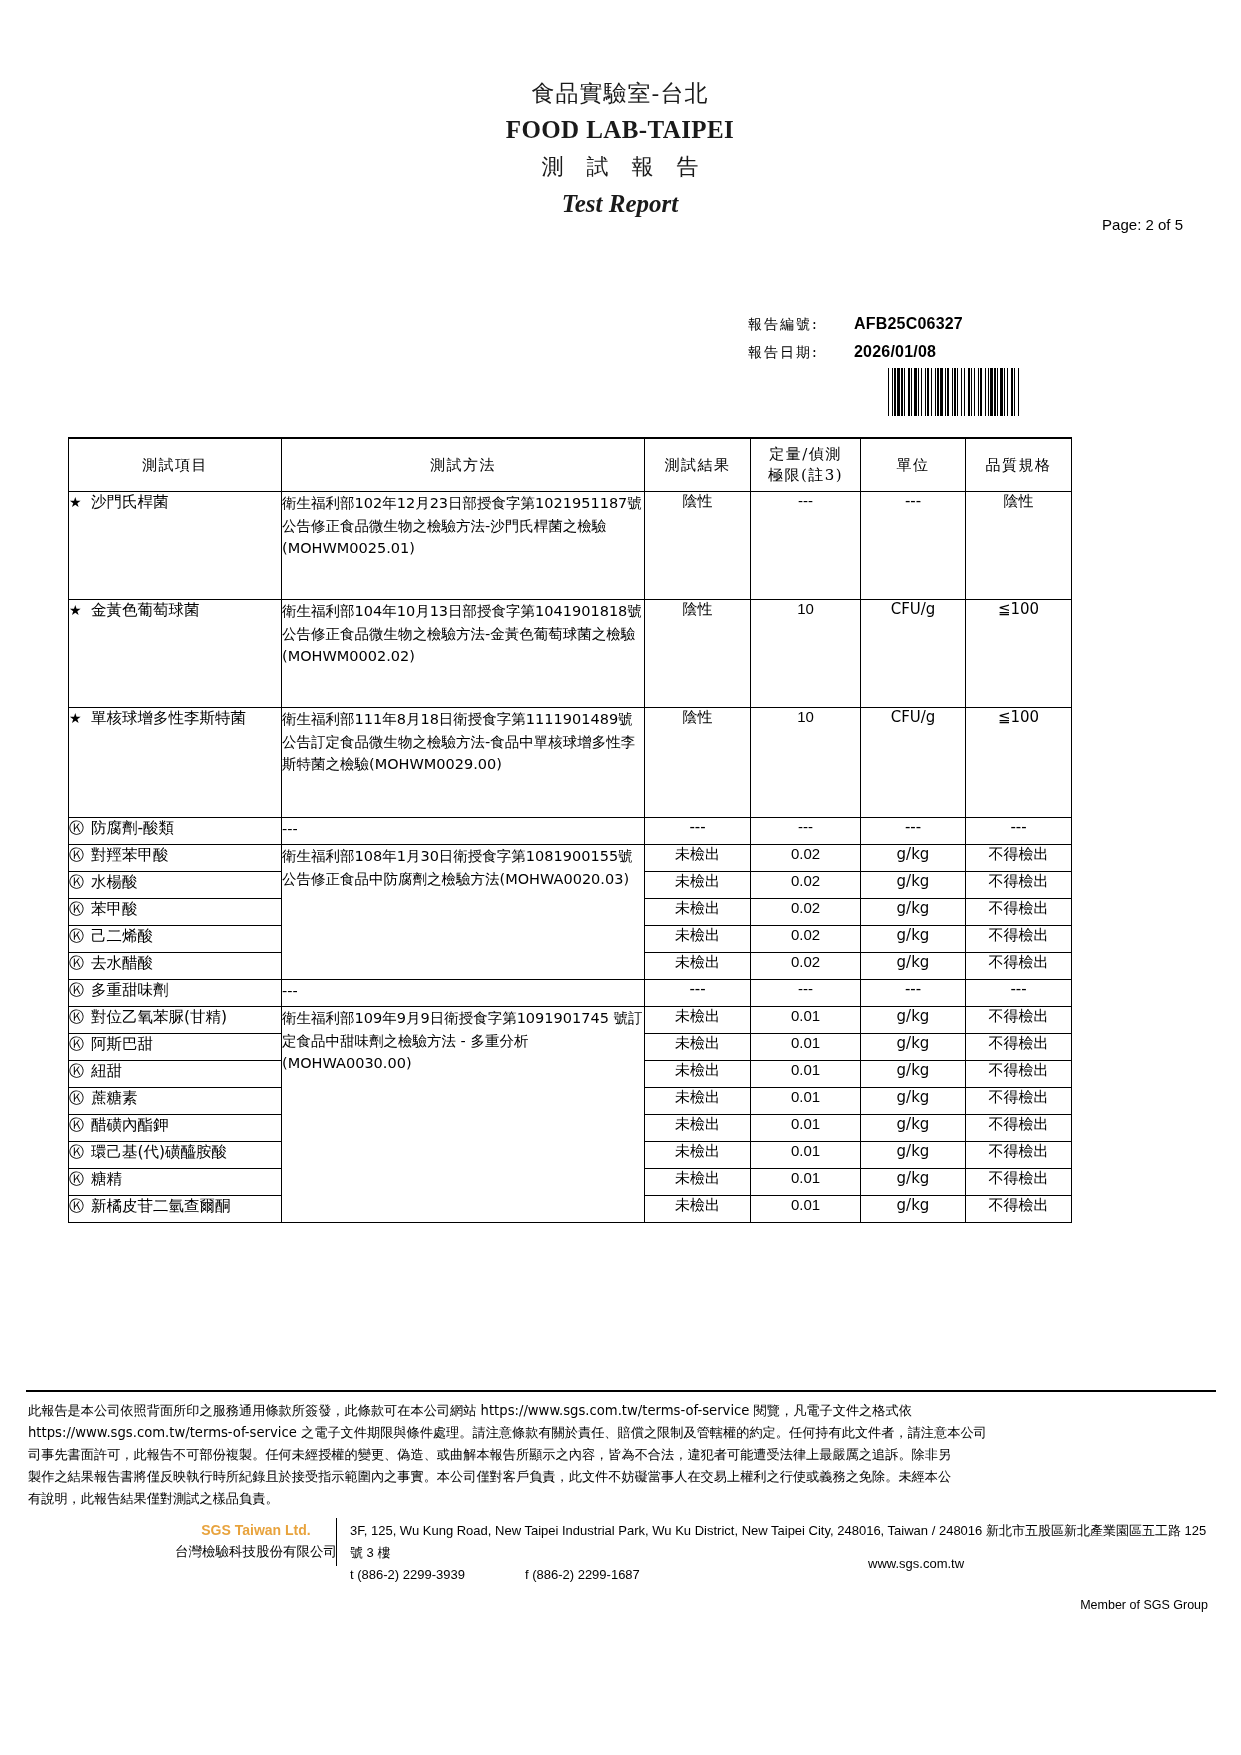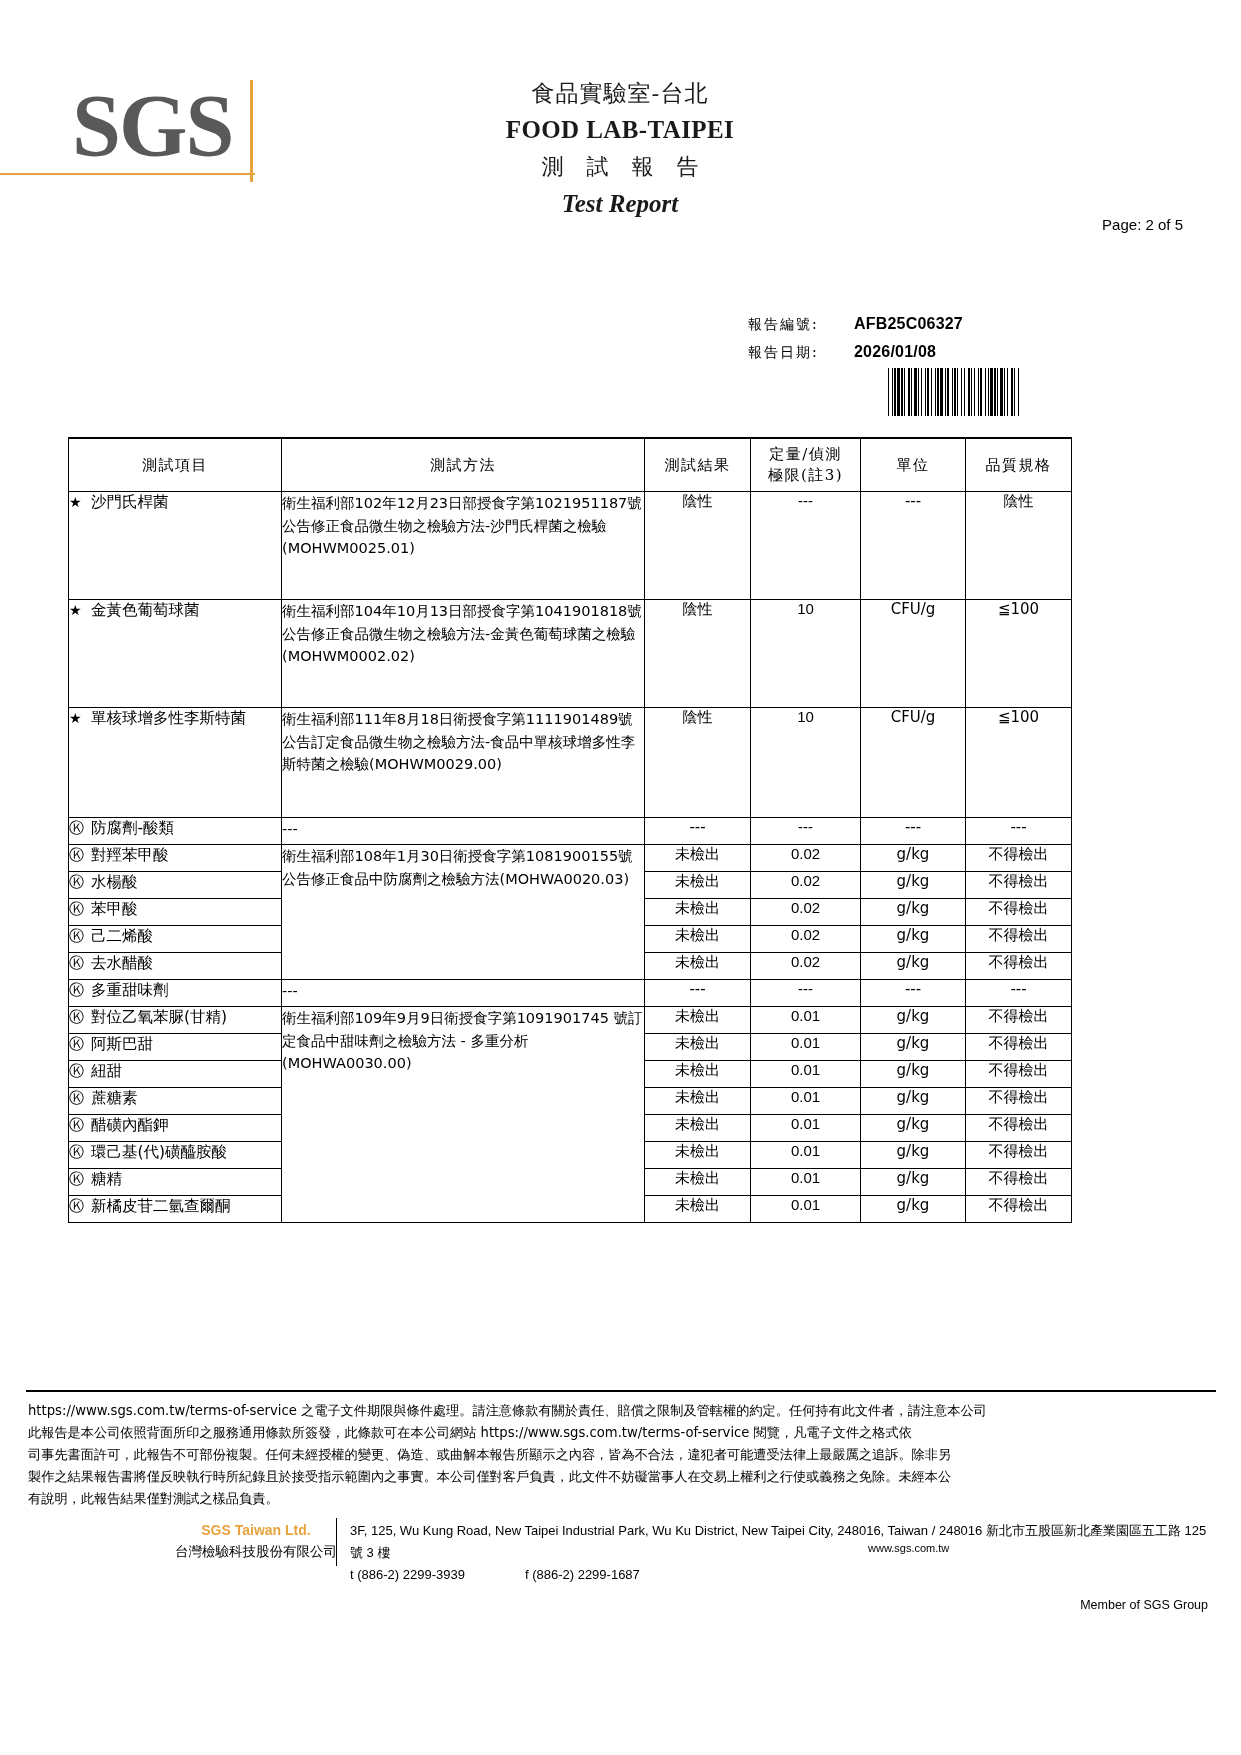--- a/index.html
+++ b/index.html
@@ -295,44 +295,39 @@
     top: 0px;
     font-family: "Liberation Sans", sans-serif;
     font-size: 13px;
     line-height: 22px;
     color: #000;
   }
   .addr .l2 { display: flex; gap: 60px; }
   .web {
     position: absolute;
     left: 840px;
-    top: 22px;
+    top: 36px;
     font-family: "Liberation Sans", sans-serif;
-    font-size: 11px;
+    font-size: 13px;
     color: #000;
   }
   .member {
     position: absolute;
     right: 10px;
     top: 78px;
     font-family: "Liberation Sans", sans-serif;
     font-size: 12.5px;
     color: #000;
   }
 </style>
 </head>
 <body>
 
 <div class="sheet">
 
-  <div class="logo-block">
-    <div class="logo-text">SGS</div>
-    <div class="logo-vrule"></div>
-    <div class="logo-hrule"></div>
-  </div>
 
   <div class="title-block">
     <div class="title-cn1">食品實驗室-台北</div>
     <div class="title-en1">FOOD LAB-TAIPEI</div>
     <div class="title-cn2">測 試 報 告</div>
     <div class="title-en2">Test Report</div>
   </div>
 
   <div class="page-no">Page: 2 of 5</div>
 
@@ -586,22 +581,22 @@
           <td class="cell-ctr num">0.01</td>
           <td class="cell-ctr ">g/kg</td>
           <td class="cell-ctr ">不得檢出</td>
         </tr>
       </tbody>
   </table>
 
   <div class="foot-rule"></div>
 
   <div class="disclaimer">
+    <div>此報告是本公司依照背面所印之服務通用條款所簽發，此條款可在本公司網站 https://www.sgs.com.tw/terms-of-service 閱覽，凡電子文件之格式依</div>
     <div>https://www.sgs.com.tw/terms-of-service 之電子文件期限與條件處理。請注意條款有關於責任、賠償之限制及管轄權的約定。任何持有此文件者，請注意本公司</div>
-    <div>此報告是本公司依照背面所印之服務通用條款所簽發，此條款可在本公司網站 https://www.sgs.com.tw/terms-of-service 閱覽，凡電子文件之格式依</div>
     <div>司事先書面許可，此報告不可部份複製。任何未經授權的變更、偽造、或曲解本報告所顯示之內容，皆為不合法，違犯者可能遭受法律上最嚴厲之追訴。除非另</div>
     <div>製作之結果報告書將僅反映執行時所紀錄且於接受指示範圍內之事實。本公司僅對客戶負責，此文件不妨礙當事人在交易上權利之行使或義務之免除。未經本公</div>
     <div>有說明，此報告結果僅對測試之樣品負責。</div>
   </div>
 
   <div class="foot-bottom">
     <div class="sgs-tw">
       <div class="en">SGS Taiwan Ltd.</div>
       <div class="cn">台灣檢驗科技股份有限公司</div>
     </div>

